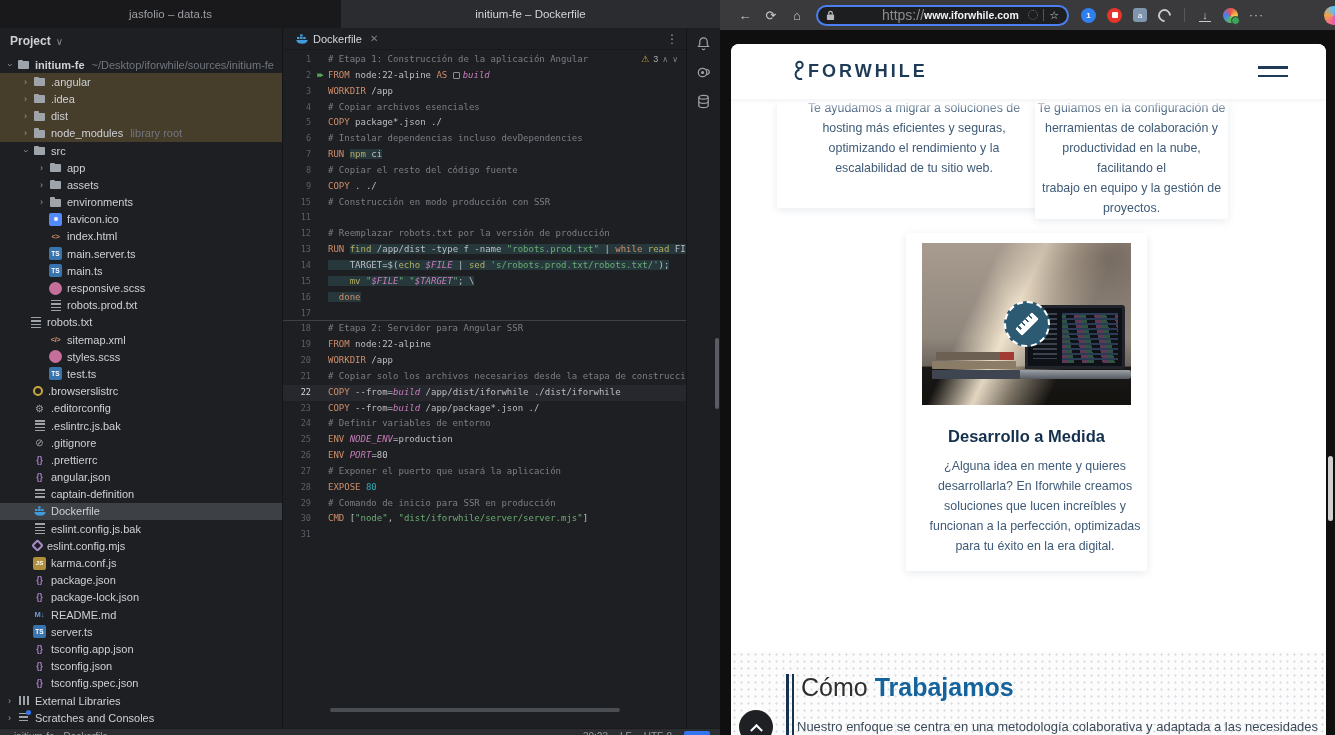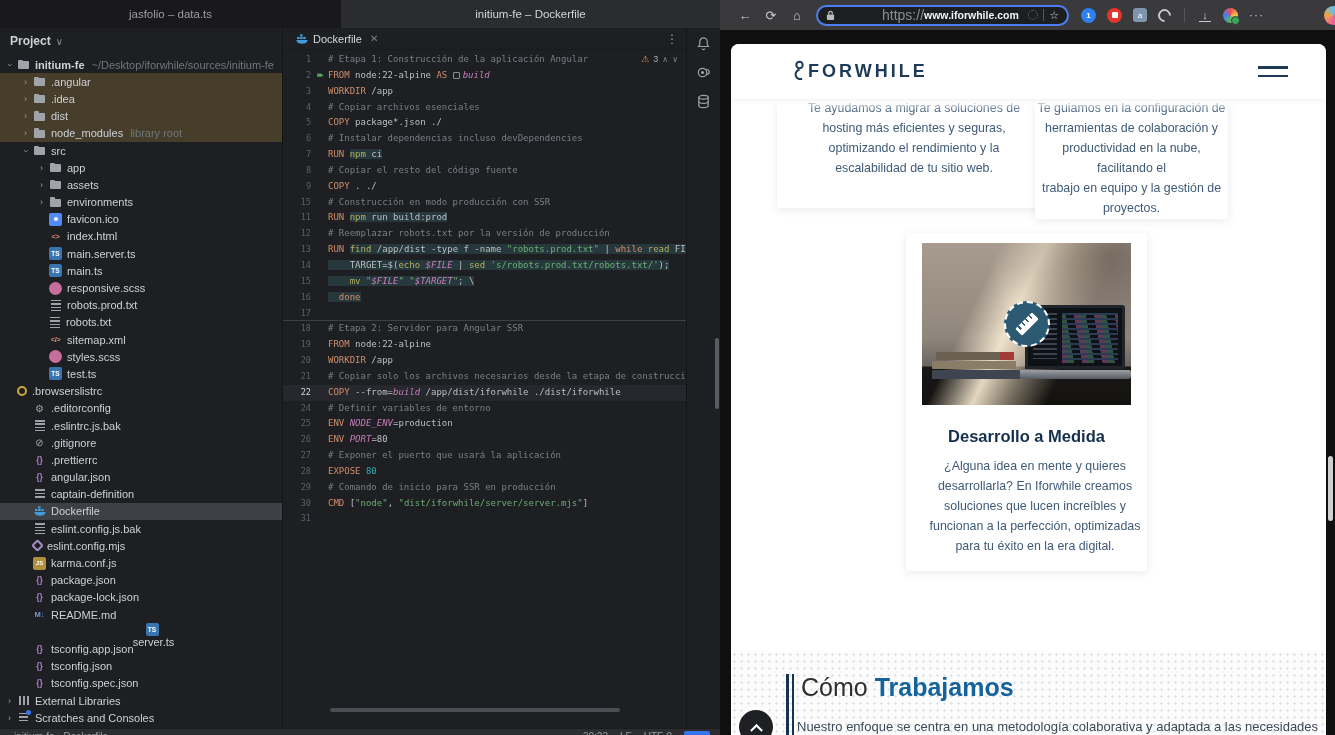--- a/index.html
+++ b/index.html
@@ -290,41 +290,41 @@
             <div class="trow" style="padding-left: 36px;">
               <span class="chv"></span>
               <span class="ticn i-scss"></span>
               <span class="lbl">responsive.scss</span>
             </div>
             <div class="trow" style="padding-left: 36px;">
               <span class="chv"></span>
               <span class="ticn i-txt"></span>
               <span class="lbl">robots.prod.txt</span>
             </div>
-            <div class="trow" style="padding-left: 35px;">
+            <div class="trow" style="padding-left: 16px;">
               <span class="chv"></span>
               <span class="ticn i-txt"></span>
               <span class="lbl">robots.txt</span>
             </div>
             <div class="trow" style="padding-left: 36px;">
               <span class="chv"></span>
               <span class="ticn i-xml">&lt;/&gt;</span>
               <span class="lbl">sitemap.xml</span>
             </div>
             <div class="trow" style="padding-left: 36px;">
               <span class="chv"></span>
               <span class="ticn i-scss"></span>
               <span class="lbl">styles.scss</span>
             </div>
             <div class="trow" style="padding-left: 36px;">
               <span class="chv"></span>
               <span class="ticn i-ts">TS</span>
               <span class="lbl">test.ts</span>
             </div>
-            <div class="trow" style="padding-left: 4px;">
+            <div class="trow" style="padding-left: 20px;">
               <span class="chv"></span>
               <span class="ticn i-bl"></span>
               <span class="lbl">.browserslistrc</span>
             </div>
             <div class="trow" style="padding-left: 20px;">
               <span class="chv"></span>
               <span class="ticn i-gear">⚙</span>
               <span class="lbl">.editorconfig</span>
             </div>
             <div class="trow" style="padding-left: 20px;">
@@ -390,21 +390,21 @@
             <div class="trow" style="padding-left: 20px;">
               <span class="chv"></span>
               <span class="ticn i-json">{}</span>
               <span class="lbl">package-lock.json</span>
             </div>
             <div class="trow" style="padding-left: 20px;">
               <span class="chv"></span>
               <span class="ticn i-md">M↓</span>
               <span class="lbl">README.md</span>
             </div>
-            <div class="trow" style="padding-left: 20px; flex-direction: column;">
+            <div class="trow" style="padding-left: 20px;">
               <span class="chv"></span>
               <span class="ticn i-ts">TS</span>
               <span class="lbl">server.ts</span>
             </div>
             <div class="trow" style="padding-left: 20px;">
               <span class="chv"></span>
               <span class="ticn i-json">{}</span>
               <span class="lbl">tsconfig.app.json</span>
             </div>
             <div class="trow" style="padding-left: 20px;">
@@ -460,32 +460,33 @@
         <div class="line"><span class="ln">1</span><span class="gut"></span><span class="lt"><span class="c"># Etapa 1: Construcción de la aplicación Angular</span></span></div>
             <div class="line"><span class="ln">2</span><span class="gut">▶▶</span><span class="lt"><span class="k">FROM</span><span class="p"> node:22-alpine </span><span class="k">AS</span><span class="p"> </span><span class="stage-icon"></span><span class="v">build</span></span></div>
             <div class="line"><span class="ln">3</span><span class="gut"></span><span class="lt"><span class="k">WORKDIR</span><span class="p"> /app</span></span></div>
             <div class="line"><span class="ln">4</span><span class="gut"></span><span class="lt"><span class="c"># Copiar archivos esenciales</span></span></div>
             <div class="line"><span class="ln">5</span><span class="gut"></span><span class="lt"><span class="k">COPY</span><span class="p"> package*.json ./</span></span></div>
             <div class="line"><span class="ln">6</span><span class="gut"></span><span class="lt"><span class="c"># Instalar dependencias incluso devDependencies</span></span></div>
             <div class="line"><span class="ln">7</span><span class="gut"></span><span class="lt"><span class="k">RUN</span><span class="p"> </span><span class="m i">npm</span><span class="p i"> ci</span></span></div>
             <div class="line"><span class="ln">8</span><span class="gut"></span><span class="lt"><span class="c"># Copiar el resto del código fuente</span></span></div>
             <div class="line"><span class="ln">9</span><span class="gut"></span><span class="lt"><span class="k">COPY</span><span class="p"> . ./</span></span></div>
             <div class="line"><span class="ln">15</span><span class="gut"></span><span class="lt"><span class="c"># Construcción en modo producción con SSR</span></span></div>
-            <div class="line"><span class="ln">11</span><span class="gut"></span><span class="lt"><span class="k">RUN</span><span class="p"> </span><span class="m i">npm</span><span class="p i"> run build:prod</span></span></div>
+            <div class="line"><span class="ln">11</span><span class="gut"></span></div>
             <div class="line"><span class="ln">12</span><span class="gut"></span><span class="lt"><span class="c"># Reemplazar robots.txt por la versión de producción</span></span></div>
             <div class="line"><span class="ln">13</span><span class="gut"></span><span class="lt"><span class="k">RUN</span><span class="p"> </span><span class="m i">find</span><span class="p i"> /app/dist -type f -name </span><span class="s i">"robots.prod.txt"</span><span class="p i"> | </span><span class="k i">while</span><span class="p i"> </span><span class="m i">read</span><span class="p i"> FILE; do \</span></span></div>
             <div class="line"><span class="ln">14</span><span class="gut"></span><span class="lt"><span class="p i">    TARGET=$(</span><span class="m i">echo</span><span class="p i"> </span><span class="v i">$FILE</span><span class="p i"> | </span><span class="m i">sed</span><span class="p i"> </span><span class="s i">'s/robots.prod.txt/robots.txt/'</span><span class="p i">);</span></span></div>
             <div class="line"><span class="ln">15</span><span class="gut"></span><span class="lt"><span class="p i">    </span><span class="m i">mv</span><span class="p i"> </span><span class="s i">"</span><span class="v i">$FILE</span><span class="s i">"</span><span class="p i"> </span><span class="s i">"</span><span class="v i">$TARGET</span><span class="s i">"</span><span class="p i">; \</span></span></div>
             <div class="line"><span class="ln">16</span><span class="gut"></span><span class="lt"><span class="p i">  </span><span class="k i">done</span></span></div>
             <div class="line sep"><span class="ln">17</span><span class="gut"></span><span class="lt"></span></div>
             <div class="line"><span class="ln">18</span><span class="gut"></span><span class="lt"><span class="c"># Etapa 2: Servidor para Angular SSR</span></span></div>
             <div class="line"><span class="ln">19</span><span class="gut"></span><span class="lt"><span class="k">FROM</span><span class="p"> node:22-alpine</span></span></div>
             <div class="line"><span class="ln">20</span><span class="gut"></span><span class="lt"><span class="k">WORKDIR</span><span class="p"> /app</span></span></div>
             <div class="line"><span class="ln">21</span><span class="gut"></span><span class="lt"><span class="c"># Copiar solo los archivos necesarios desde la etapa de construcción</span></span></div>
             <div class="line cur"><span class="ln">22</span><span class="gut"></span><span class="lt"><span class="k">COPY</span><span class="p"> --from=</span><span class="v">build</span><span class="p"> /app/dist/iforwhile ./dist/iforwhile</span></span></div>
+            <div class="line"><span class="ln">23</span><span class="gut"></span><span class="lt"><span class="k">COPY</span><span class="p"> --from=</span><span class="v">build</span><span class="p"> /app/package*.json ./</span></span></div>
             <div class="line"><span class="ln">24</span><span class="gut"></span><span class="lt"><span class="c"># Definir variables de entorno</span></span></div>
             <div class="line"><span class="ln">25</span><span class="gut"></span><span class="lt"><span class="k">ENV</span><span class="p"> </span><span class="v">NODE_ENV</span><span class="p">=production</span></span></div>
             <div class="line"><span class="ln">26</span><span class="gut"></span><span class="lt"><span class="k">ENV</span><span class="p"> </span><span class="v">PORT</span><span class="p">=80</span></span></div>
             <div class="line"><span class="ln">27</span><span class="gut"></span><span class="lt"><span class="c"># Exponer el puerto que usará la aplicación</span></span></div>
             <div class="line"><span class="ln">28</span><span class="gut"></span><span class="lt"><span class="k">EXPOSE</span><span class="p"> </span><span class="n">80</span></span></div>
             <div class="line"><span class="ln">29</span><span class="gut"></span><span class="lt"><span class="c"># Comando de inicio para SSR en producción</span></span></div>
             <div class="line"><span class="ln">30</span><span class="gut"></span><span class="lt"><span class="k">CMD</span><span class="p"> [</span><span class="s">"node"</span><span class="p">, </span><span class="s">"dist/iforwhile/server/server.mjs"</span><span class="p">]</span></span></div>
             <div class="line"><span class="ln">31</span><span class="gut"></span><span class="lt"></span></div>
           </div>
       </div>

